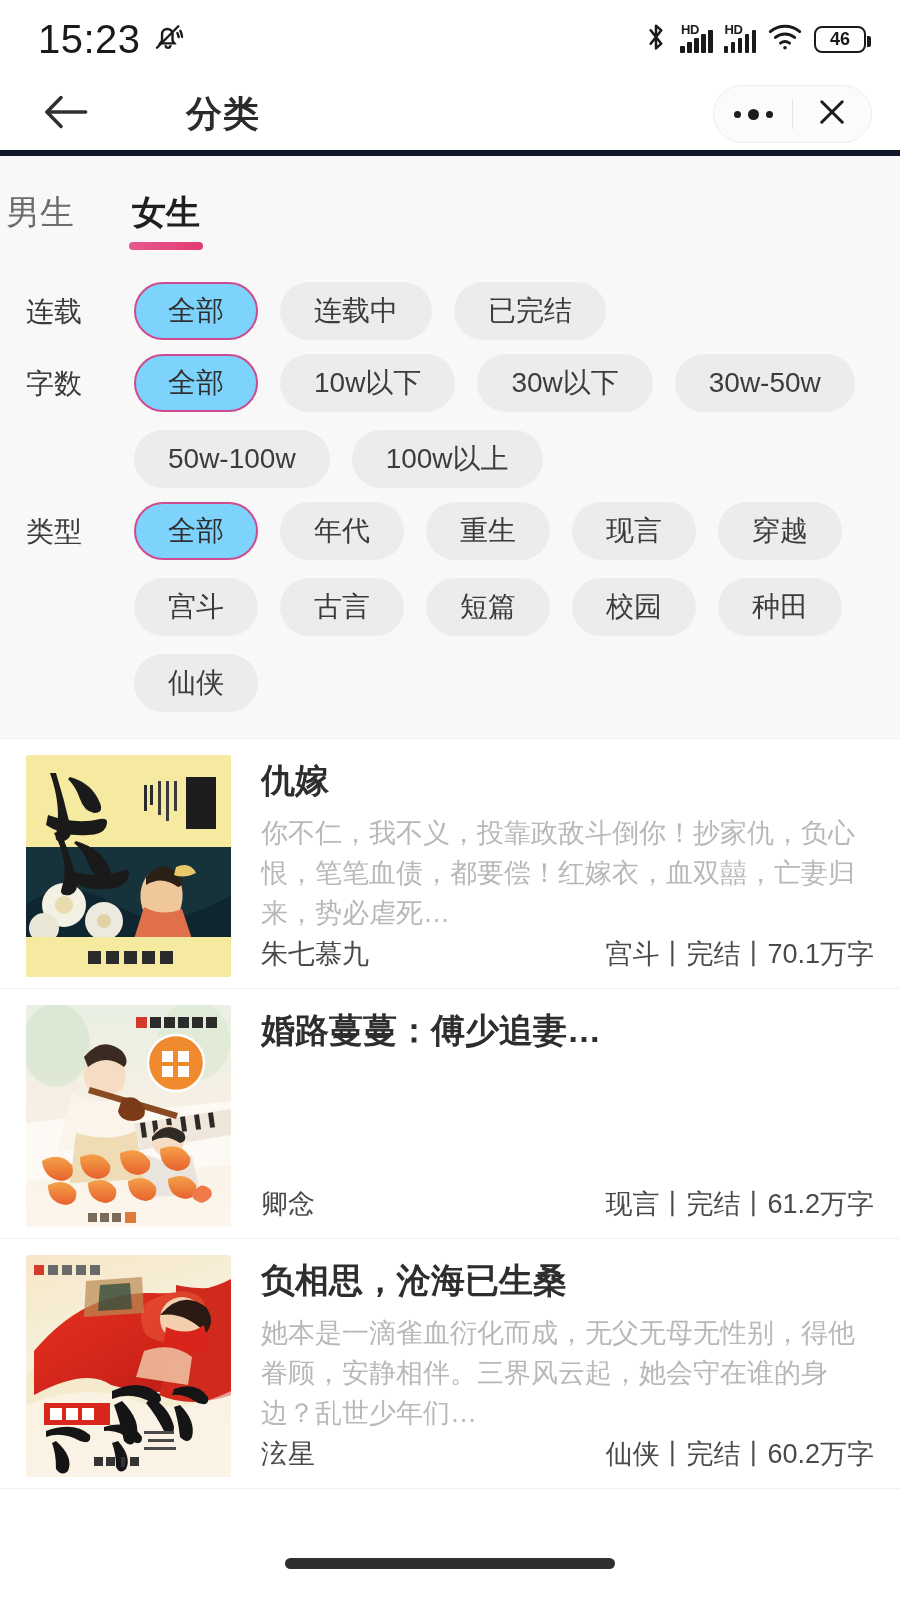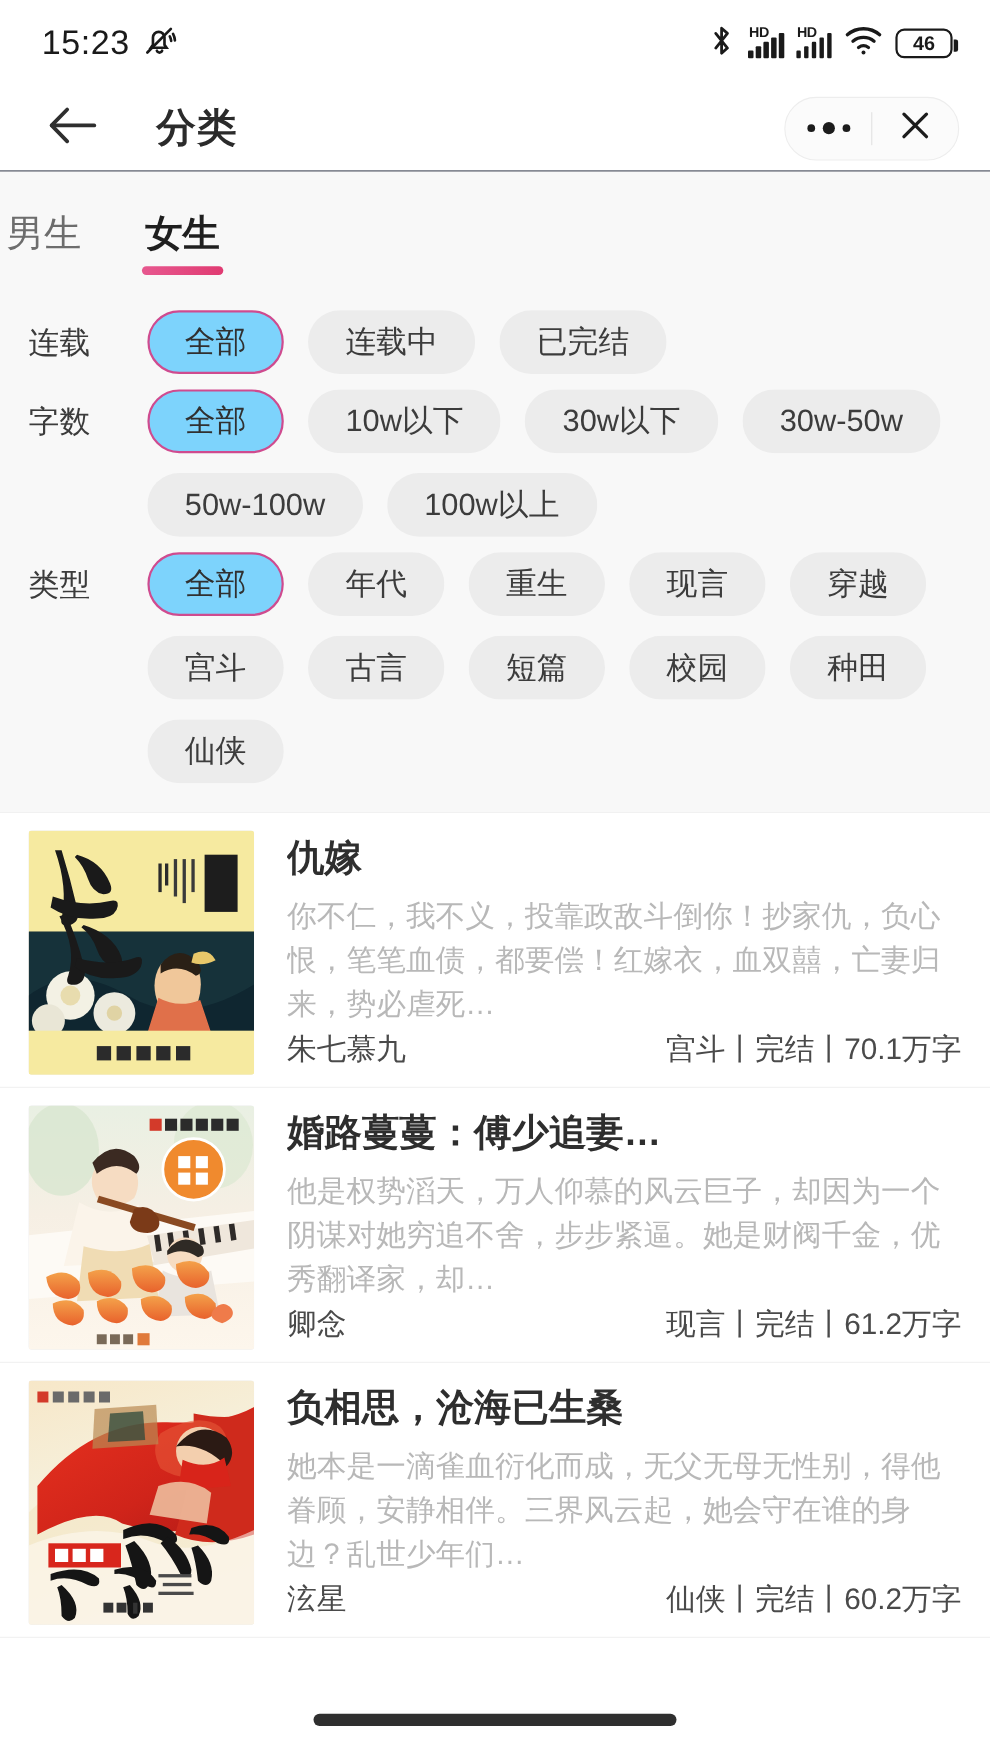--- a/index.html
+++ b/index.html
@@ -8,39 +8,39 @@
     font-family: "Liberation Sans", "DejaVu Sans", sans-serif;
     background:#ffffff;
     color:#333333;
     overflow:hidden;
   }
   .phone { position:relative; width:900px; height:1600px; background:#ffffff; display:flex; flex-direction:column; }
 
   
   .statusbar { height:78px; flex:0 0 78px; display:flex; align-items:center; justify-content:space-between; padding:0 34px 0 38px; background:#ffffff; }
   .status-left { display:flex; align-items:center; gap:10px; }
-  .clock { font-size:31px; font-weight:500; letter-spacing:.5px; color:#1a1a1a; }
+  .clock { font-size:40px; font-weight:500; letter-spacing:.5px; color:#1a1a1a; }
   .status-right { display:flex; align-items:center; gap:11px; }
   .ic { display:block; }
   .hd-label { font-size:13px; font-weight:700; line-height:1; color:#1a1a1a; position:absolute; top:-3px; left:1px; letter-spacing:-0.5px; }
   .bars { display:flex; align-items:flex-end; gap:2.5px; height:23px; padding-top:12px; }
   .bars i { display:block; width:4.5px; background:#1a1a1a; border-radius:1px; }
   .bars i:nth-child(1){ height:7px; }
   .bars i:nth-child(2){ height:11px; }
   .bars i:nth-child(3){ height:15px; }
   .bars i:nth-child(4){ height:19px; }
   .bars i:nth-child(5){ height:23px; }
   .sigwrap { position:relative; padding-top:4px; }
 
   .battery { position:relative; width:52px; height:27px; border:2.5px solid #1a1a1a; border-radius:8px; display:flex; align-items:center; justify-content:center; }
   .battery:after { content:""; position:absolute; right:-7px; top:8px; width:4px; height:11px; background:#1a1a1a; border-radius:0 2px 2px 0; }
   .battery span { font-size:18px; font-weight:600; line-height:1; color:#1a1a1a; }
 
   
-  .header { height:78px; flex:0 0 78px; display:flex; align-items:center; padding:0 28px 0 38px; background:#ffffff; border-bottom:1px solid #0f172a; }
+  .header { height:78px; flex:0 0 78px; display:flex; align-items:center; padding:0 28px 0 38px; background:#ffffff; border-bottom:6px solid #0f172a;gap:44px; }
   .back-btn { width:56px; height:56px; display:flex; align-items:center; justify-content:center; }
   .page-title { font-size:36px; font-weight:600; color:#2b2b2b; margin-left:48px; letter-spacing:1px; }
   .spacer { flex:1; }
   .capsule { display:flex; align-items:center; height:58px; border:1px solid #ededed; border-radius:29px; background:#fbfbfb; }
   .capsule-btn { width:78px; height:58px; display:flex; align-items:center; justify-content:center; }
   .capsule-div { width:1px; height:30px; background:#e2e2e2; }
   .dots { display:flex; align-items:center; gap:7px; }
   .dots i { display:block; width:7px; height:7px; border-radius:50%; background:#1c1c1c; }
   .dots i.mid { width:11px; height:11px; }
 
@@ -335,21 +335,20 @@
             <rect x="138" y="12" width="11" height="11"></rect>
               <rect x="152" y="12" width="11" height="11"></rect>
             <rect x="166" y="12" width="11" height="11"></rect>
               <rect x="180" y="12" width="11" height="11"></rect>
           </g>
           <rect x="110" y="12" width="11" height="11" fill="#d33a2a"></rect>
         </svg>
       </div>
       <div class="binfo">
         <div class="btitle">婚路蔓蔓：傅少追妻…</div>
-        <div class="bdesc">他是权势滔天，万人仰慕的风云巨子，却因为一个阴谋对她穷追不舍，步步紧逼。她是财阀千金，优秀翻译家，却…</div>
         <div class="bmeta">
           <span class="bauthor">卿念</span>
           <span class="bstats">现言丨完结丨61.2万字</span>
         </div>
       </div>
     </div>
 
     <div class="book">
       <div class="cover">
         <svg viewBox="0 0 205 222" preserveAspectRatio="none">

